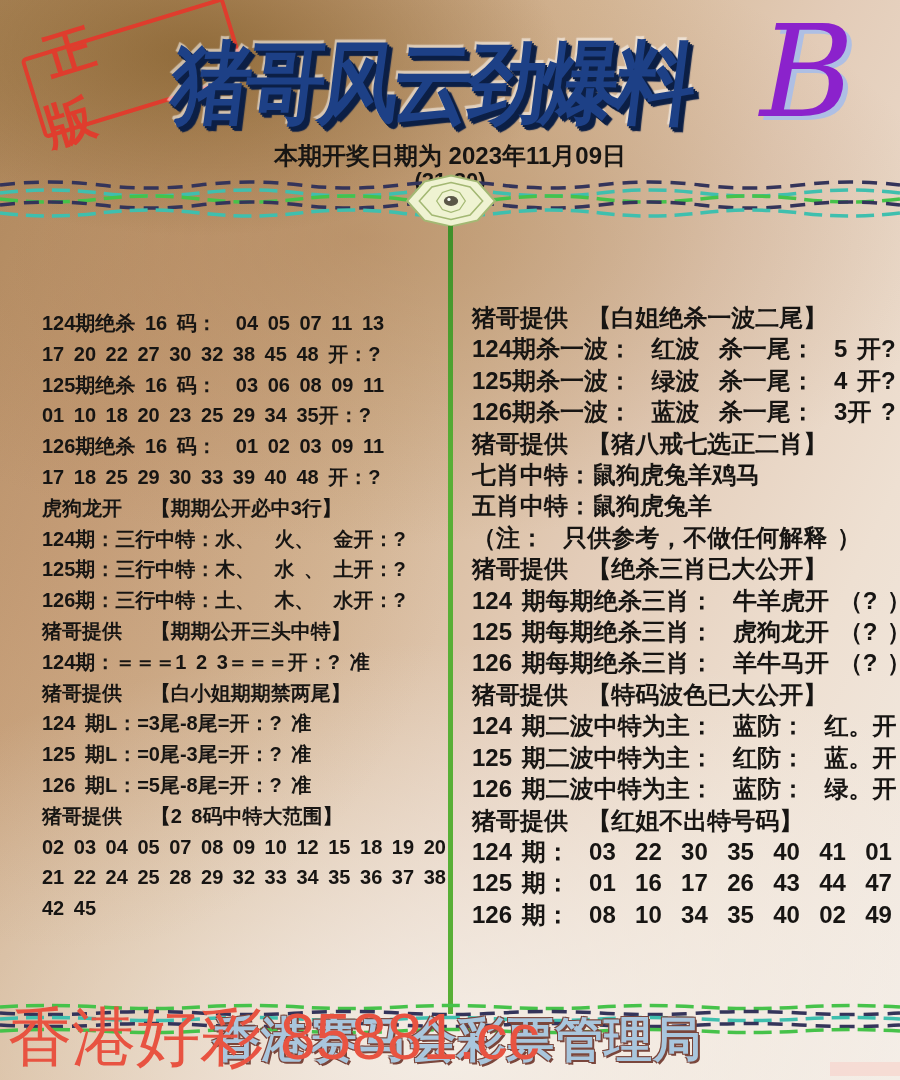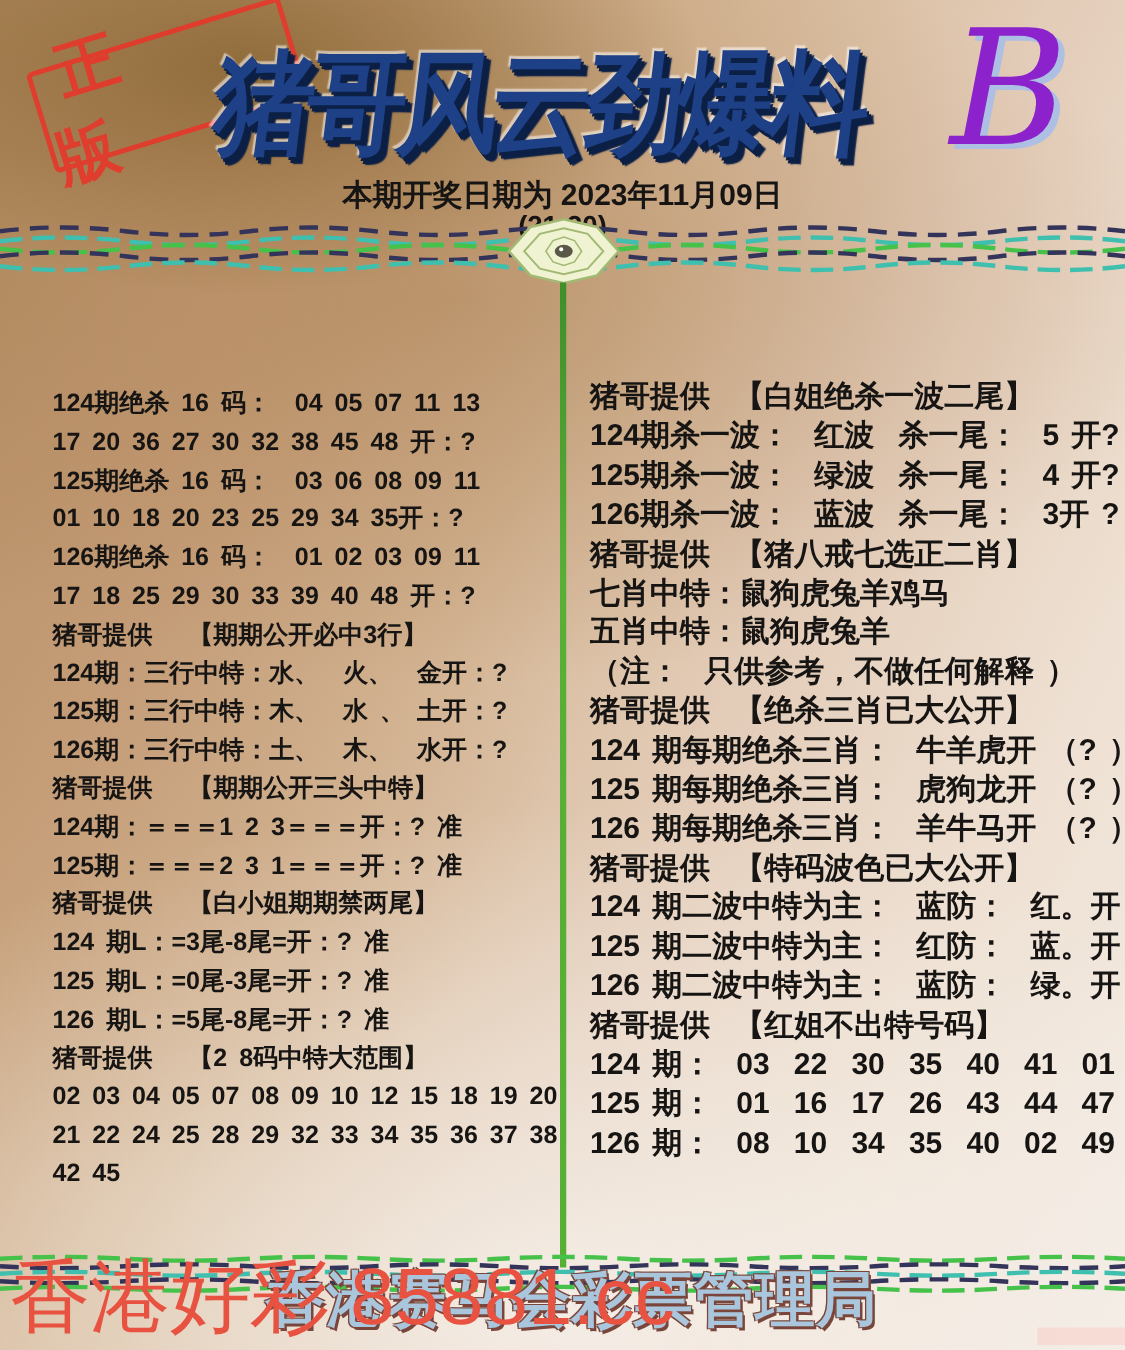--- a/index.html
+++ b/index.html
@@ -86,32 +86,31 @@
   <polygon points="46,9 64.7,13.3 77,27 64.7,40.7 46,45 27.3,40.7 15,27 27.3,13.3" fill="none" stroke="var(--seal_stroke)" stroke-width="1.5"></polygon>
   <polygon points="46,15.8 54.4,18.6 60,27 54.4,35.4 46,38.2 37.6,35.4 32,27 37.6,18.6" fill="none" stroke="var(--seal_stroke)" stroke-width="1.2"></polygon>
   <ellipse cx="46" cy="27" rx="7" ry="5" fill="var(--seal_center)"></ellipse>
   <circle cx="44" cy="25.5" r="1.6" fill="#ffffff"></circle>
 </svg>
 
 <div class="abs divider"></div>
 
 <div class="abs col col-left">
     <div class="line">124期绝杀 16 码：  04 05 07 11 13</div>
-    <div class="line">17 20 36 27 30 32 38 45 48 开：?</div>
+    <div class="line">17 20 22 27 30 32 38 45 48 开：?</div>
     <div class="line">125期绝杀 16 码：  03 06 08 09 11</div>
     <div class="line">01 10 18 20 23 25 29 34 35开：?</div>
     <div class="line">126期绝杀 16 码：  01 02 03 09 11</div>
     <div class="line">17 18 25 29 30 33 39 40 48 开：?</div>
-    <div class="line">猪哥提供   【期期公开必中3行】</div>
+    <div class="line">虎狗龙开   【期期公开必中3行】</div>
     <div class="line">124期：三行中特：水、  火、  金开：?</div>
     <div class="line">125期：三行中特：木、  水 、 土开：?</div>
     <div class="line">126期：三行中特：土、  木、  水开：?</div>
     <div class="line">猪哥提供   【期期公开三头中特】</div>
     <div class="line">124期：＝＝＝1 2 3＝＝＝开：? 准</div>
-    <div class="line">125期：＝＝＝2 3 1＝＝＝开：? 准</div>
     <div class="line">猪哥提供   【白小姐期期禁两尾】</div>
     <div class="line">124 期L：=3尾-8尾=开：? 准</div>
     <div class="line">125 期L：=0尾-3尾=开：? 准</div>
     <div class="line">126 期L：=5尾-8尾=开：? 准</div>
     <div class="line">猪哥提供   【2 8码中特大范围】</div>
     <div class="line">02 03 04 05 07 08 09 10 12 15 18 19 20</div>
     <div class="line">21 22 24 25 28 29 32 33 34 35 36 37 38</div>
     <div class="line">42 45</div>
   </div>
 <div class="abs col col-right">

